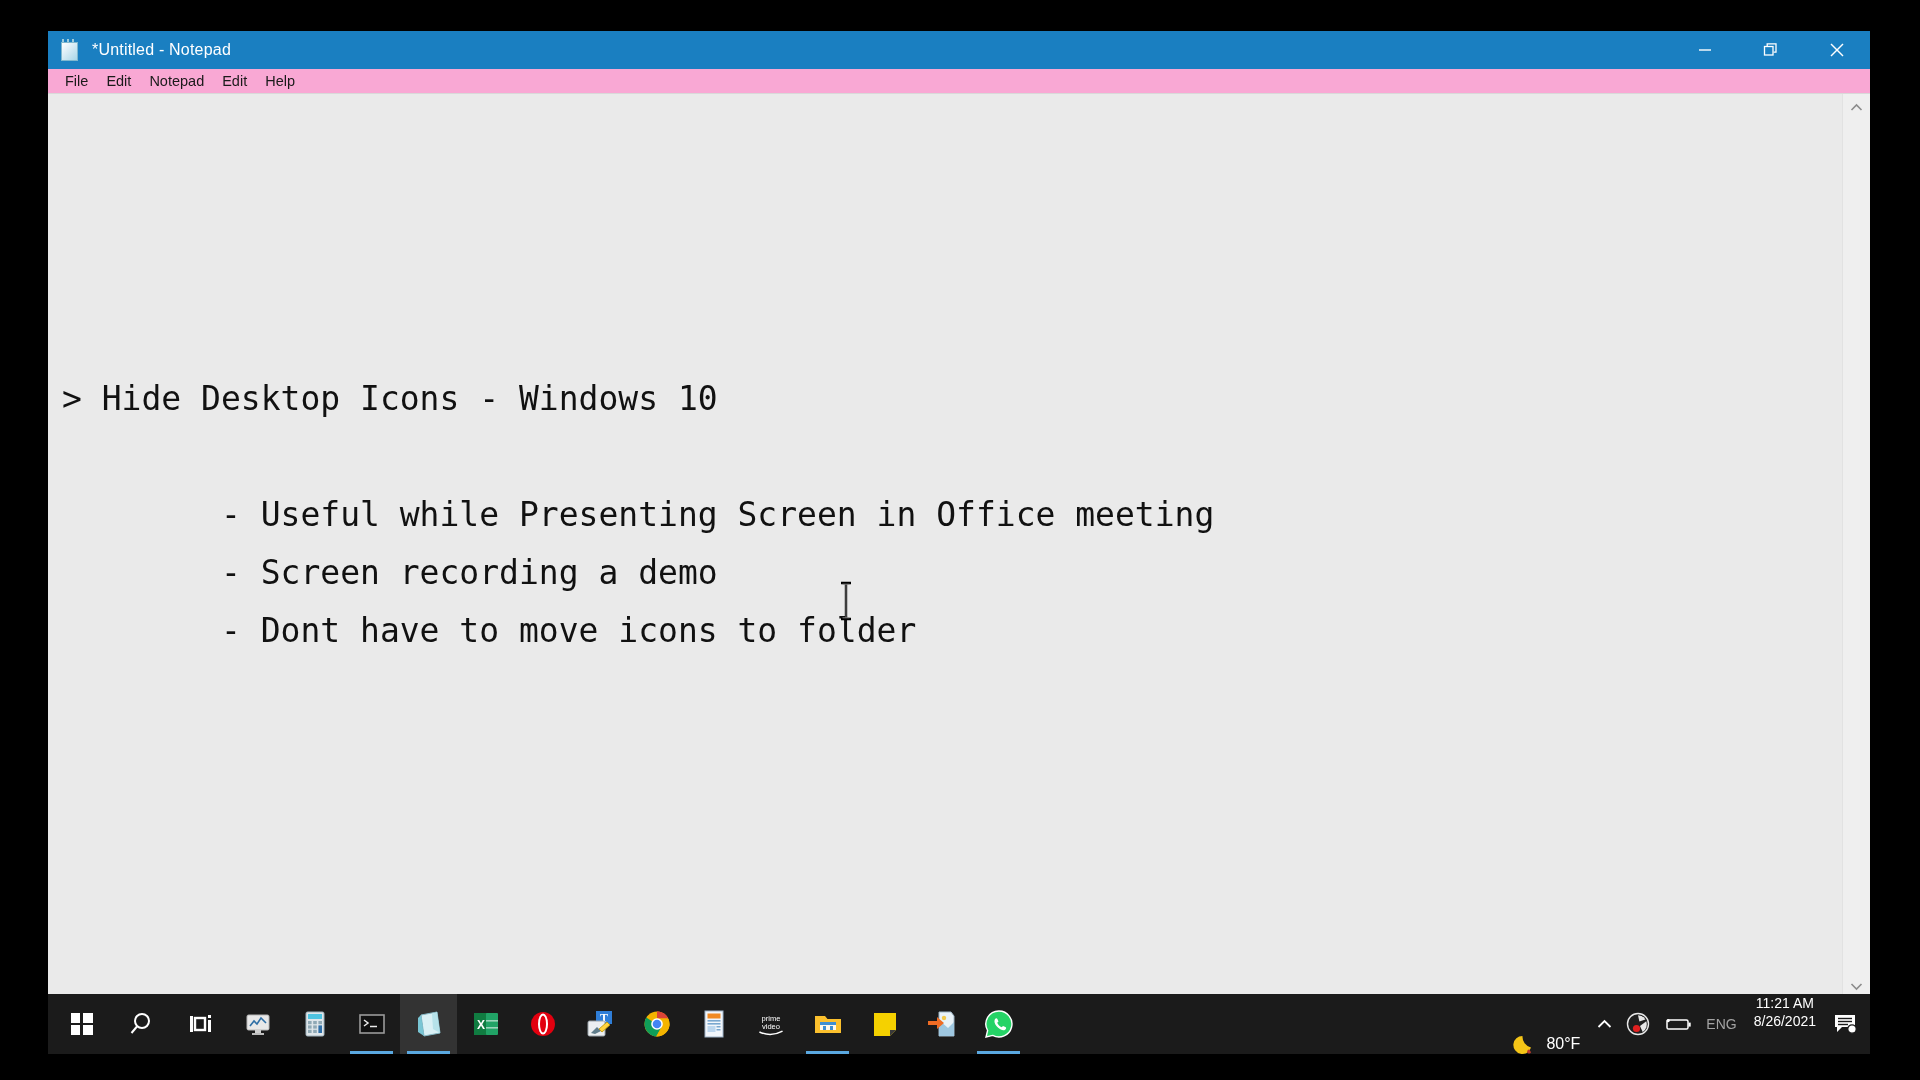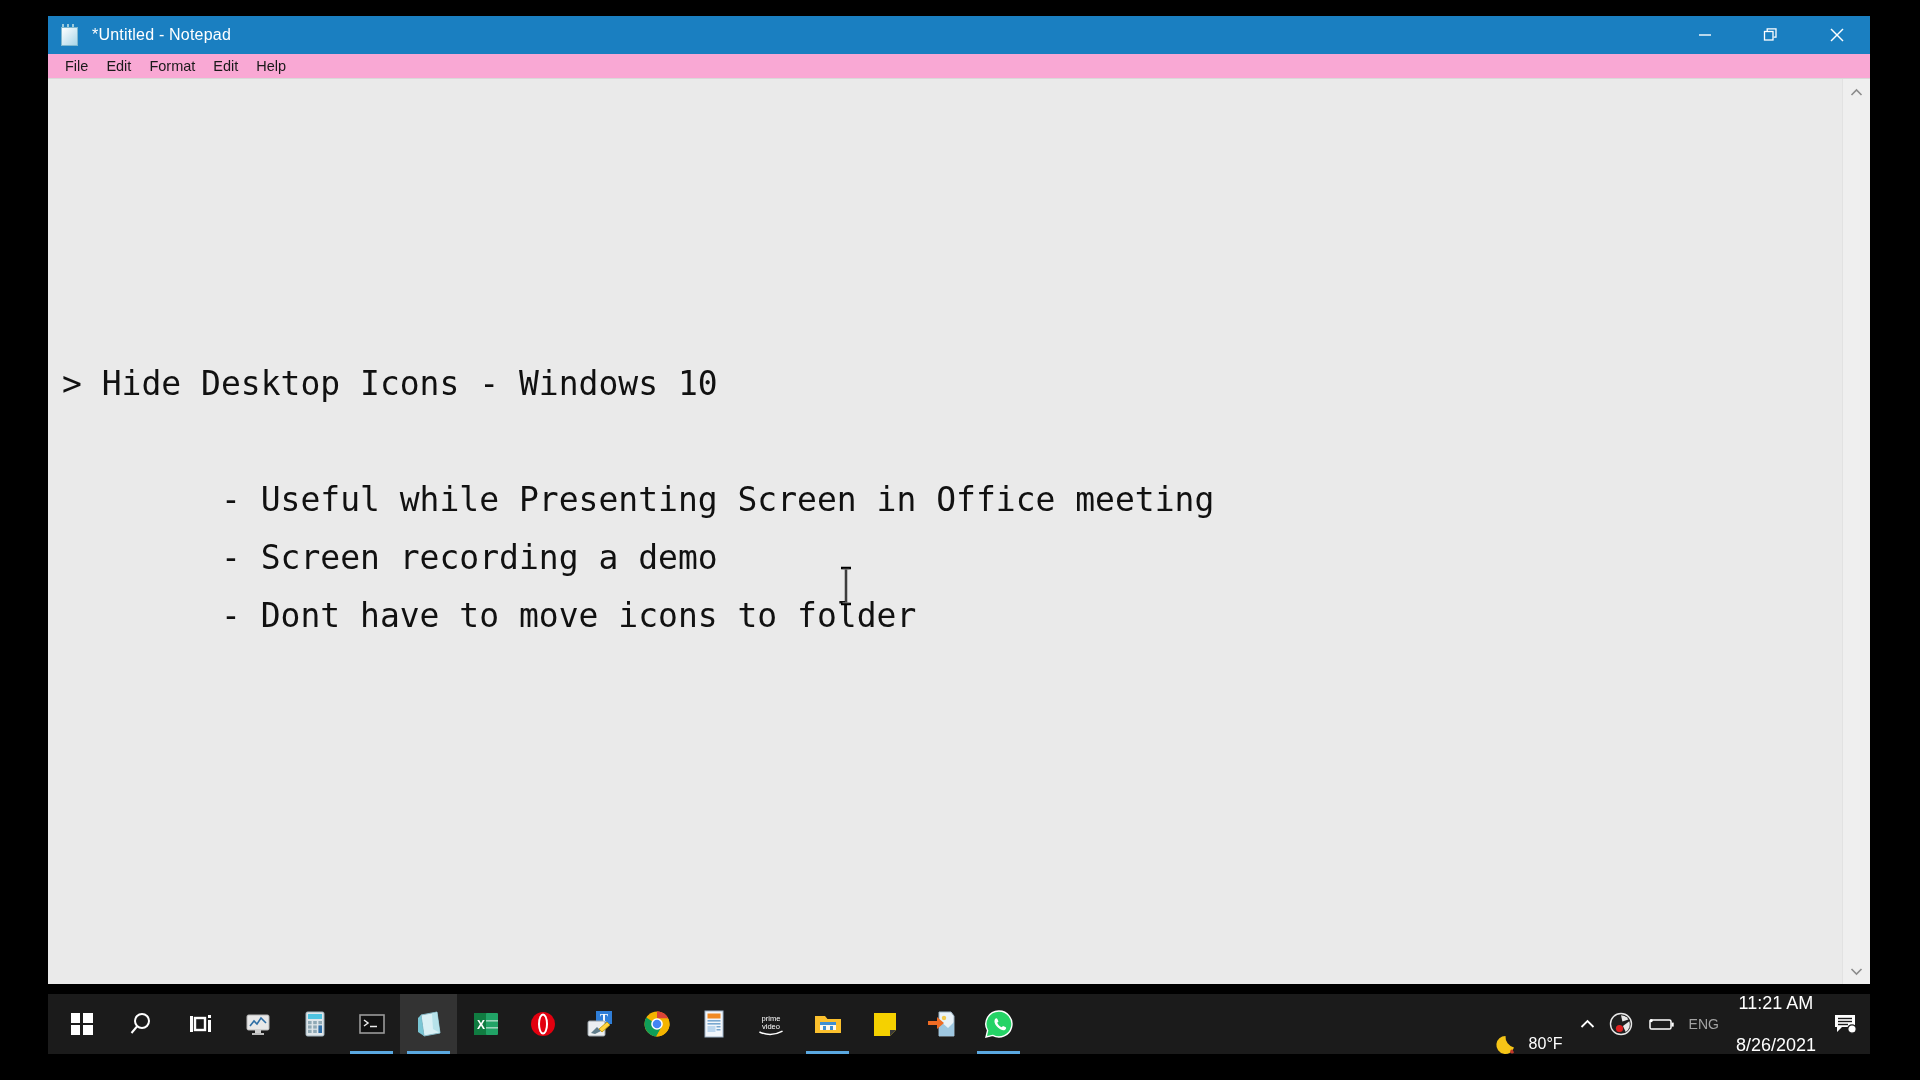--- a/index.html
+++ b/index.html
@@ -12,21 +12,21 @@
 
   
   #desktop {
     position: absolute; inset: 0;
     background: #000;
   }
 
   
   #notepad-window {
     position: absolute;
-    left: 48px; top: 16px;
+    left: 48px; top: 31px;
     width: 1822px; height: 968px;
     background: #f0f0f0;
     display: flex; flex-direction: column;
   }
 
   
   #title-bar {
     height: 38px;
     background: #1a7fc1;
     display: flex; align-items: center;
@@ -168,22 +168,22 @@
     color: #fff;
   }
   .tray-item {
     display: flex; align-items: center; justify-content: center;
     padding: 0 7px; height: 60px;
     font-size: 14px; color: #a3a3a3;
     cursor: default;
   }
   #tray-clock {
     display: flex; flex-direction: column;
-    align-items: center; justify-content: space-between;
-    line-height: 18px; font-size: 18px;
+    align-items: center; justify-content: flex-start;
+    line-height: 18px; font-size: 14px;
     padding: 0 10px; height: 60px; color: #fff;
     cursor: default;
   }
   #tray-weather { display: flex; align-items: center; gap: 8px; padding: 0 10px; height:60px;margin-top:40px;}
   #tray-weather .temp { font-size: 16px; }
 
   
   .win-logo {
     width: 22px; height: 22px;
     display: grid; grid-template-columns: 1fr 1fr; grid-template-rows: 1fr 1fr;
@@ -222,21 +222,21 @@
             <line x1="2" y1="2" x2="14" y2="14" stroke="#ffffff" stroke-width="1.4"></line>
             <line x1="14" y1="2" x2="2" y2="14" stroke="#ffffff" stroke-width="1.4"></line>
           </svg>
         </div>
       </div>
     </div>
 
     <div id="menu-bar">
       <div class="menu-item">File</div>
       <div class="menu-item">Edit</div>
-      <div class="menu-item">Format</div>
+      <div class="menu-item">Notepad</div>
       <div class="menu-item">Edit</div>
       <div class="menu-item">Help</div>
     </div>
 
     <div id="editor-row">
       <div id="text-area">
         <pre id="text-content">&gt; Hide Desktop Icons - Windows 10
 
         - Useful while Presenting Screen in Office meeting
         - Screen recording a demo

